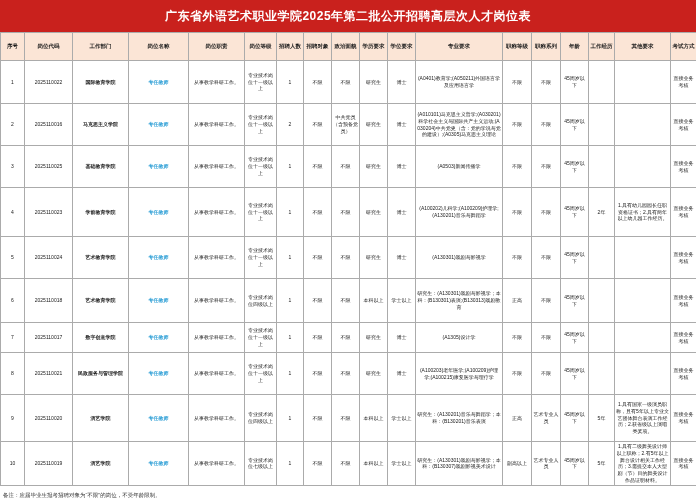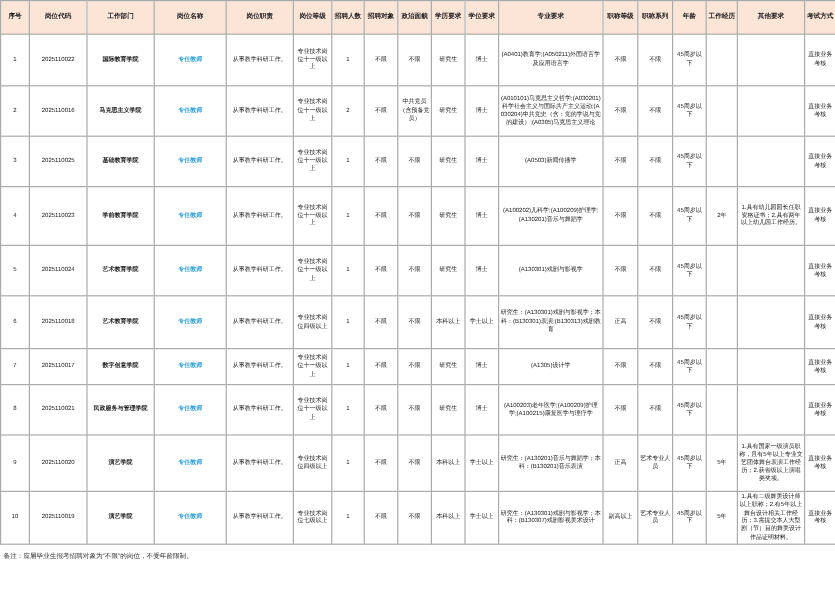--- a/index.html
+++ b/index.html
@@ -21,20 +21,21 @@
   td.c-position { font-weight:bold; cursor:pointer; }
   td.c-other { text-align:center; }
   .note {
     font-size:5.5px; color:#333; padding:6px 3px 0 3px; text-align:left;
   }
 </style>
 </head>
 <body>
 
 <div class="page">
+  <div class="title-bar" style="background: rgb(201, 33, 29);">广东省外语艺术职业学院2025年第二批公开招聘高层次人才岗位表</div>
   <table class="jobs">
     <colgroup>
         <col style="width: 24px;">
         <col style="width: 48px;">
         <col style="width: 56px;">
         <col style="width: 60px;">
         <col style="width: 56px;">
         <col style="width: 32px;">
         <col style="width: 27px;">
         <col style="width: 28px;">

